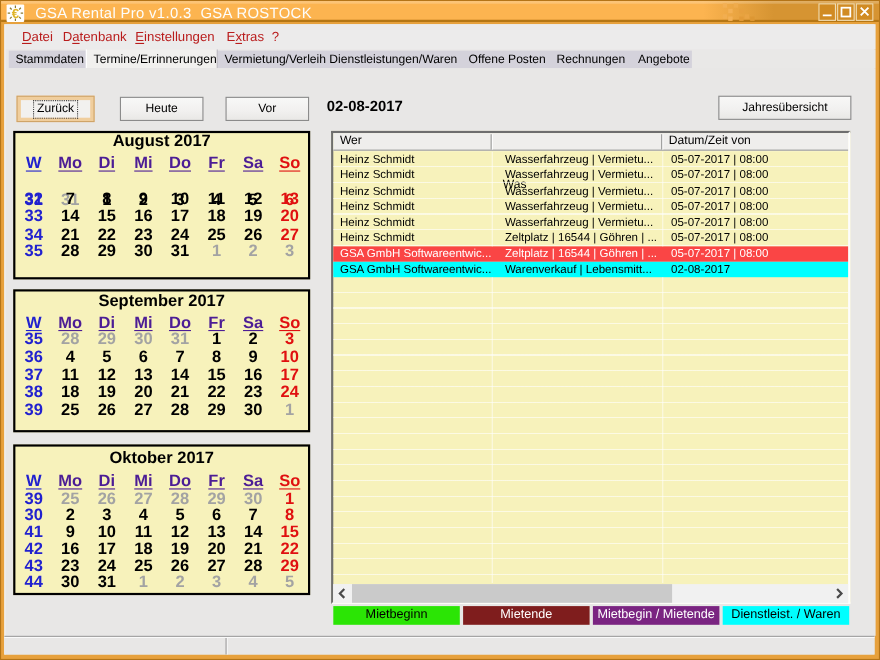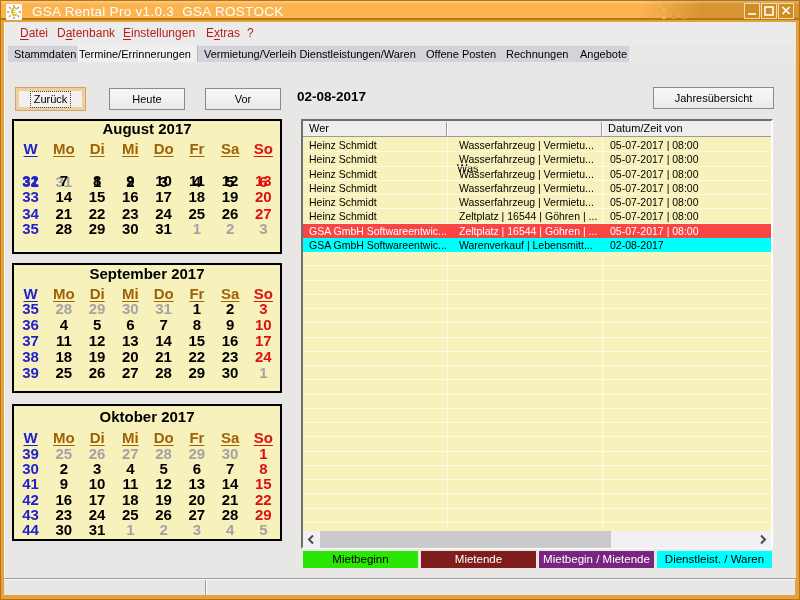--- a/index.html
+++ b/index.html
@@ -21,42 +21,42 @@
 
 #clientwrap { position:absolute; left:4px; top:22px; width:791px; height:573px; background:#E8E7E6; border-left:1px solid #F9F9F8; }
 #menubar { position:absolute; left:0; top:0; width:791px; height:23px; background:#ECEBEB;
   font-size:12px; color:#b91c1c; }
 .mi { position:absolute; top:4px; }
 .mi u { text-decoration:underline; text-underline-offset:2px; }
 #tabrow { position:absolute; left:0; top:23px; width:791px; height:17px; background:#E9E8E7; }
 #tabstrip { position:absolute; left:3px; top:1px; width:621px; height:16px; background:#D4D2DB; }
 .tab { position:absolute; top:0; height:16px; font-size:11px; color:#000; line-height:17px; white-space:nowrap; }
 #tabactive { position:absolute; left:70px; top:-1px; width:120px; height:17px; background:#F1F0EE;
-  border-left:1px solid #fff; border-right:1px solid #b8b6bf; font-size:11px; line-height:18px; text-align:left; }
+  border-left:1px solid #fff; border-right:1px solid #b8b6bf; font-size:11px; line-height:18px; text-align:right; }
 
 #client { position:absolute; left:0; top:40px; width:791px; height:516px; background:#E8E7E6; }
 
 .btn { position:absolute; background:linear-gradient(180deg,#F8F8F7 0%,#F1F0EF 60%,#E9E8E6 100%);
   border:1px solid #8B8B8B; font-size:11px; color:#000; text-align:center; }
 #zur { left:10px; top:25px; width:71px; height:24px; background:#F0CE9D; border:1px solid #CFA468; }
 #zurin { position:absolute; left:3px; top:3px; width:63px; height:16px;
   background:#F2F1EF; font-size:11px; text-align:center; line-height:16px; }
 #zurin b { font-weight:normal; border:1px dotted #444; padding:1px 3px 2px 3px; }
 #heute { left:104px; top:26px; width:76px; height:22px; line-height:20px; }
 #vor { left:200px; top:26px; width:76px; height:22px; line-height:20px; }
 #jahr { left:648px; top:25px; width:121px; height:22px; line-height:20px; }
 #datelbl { position:absolute; left:292px; top:27px; font-size:13.5px; font-weight:bold; color:#000; }
 
 .cal { position:absolute; width:270px; background:#F7F2BB; border:2px solid #000;
   font-weight:bold; font-size:15px; }
 .crow { position:absolute; left:0; width:266px; height:16px; line-height:16px; text-align:center; }
 .ct { font-size:15px; color:#000; }
 .cc { display:inline-block; width:33.25px; text-align:center; }
 .hw { color:#2121CF; text-decoration:underline; text-underline-offset:2px; }
-.hb { color:#a16207; text-decoration:underline; text-underline-offset:2px; }
+.hb { color:#4c1d95; text-decoration:underline; text-underline-offset:2px; }
 .hr { color:#E01010; text-decoration:underline; text-underline-offset:2px; }
 .wn { color:#2121CF; }
 .db { color:#000; }
 .dg { color:#A3A3A3; }
 .dr { color:#E01010; }
 
 #list { position:absolute; left:301px; top:119px; width:472px; height:430px; background:#F7F2BB;
   border-top:2px solid #6E6E6E; border-left:2px solid #6E6E6E; border-right:2px solid #FDFDFD; border-bottom:2px solid #FDFDFD; }
 #lhead { position:absolute; left:0; top:0; width:468px; height:16px; background:#EFEEEC;
   border-bottom:1px solid #9a9a9a; font-size:11px; color:#000; }

